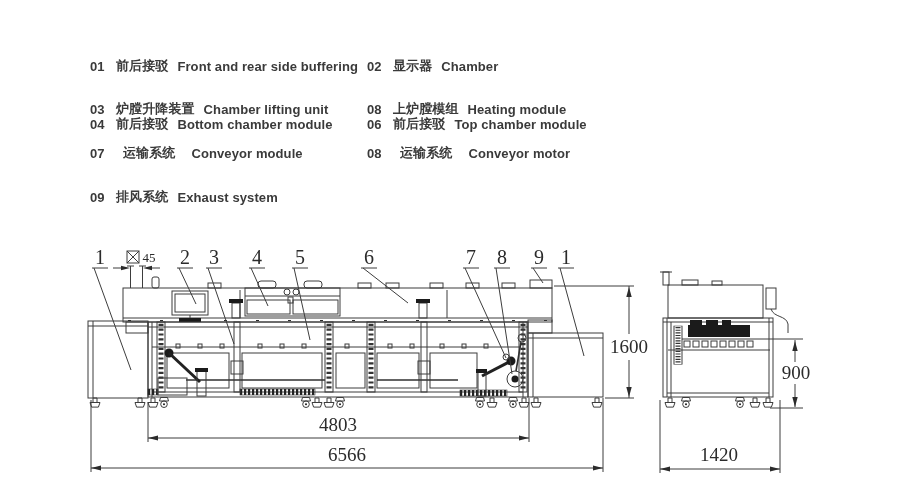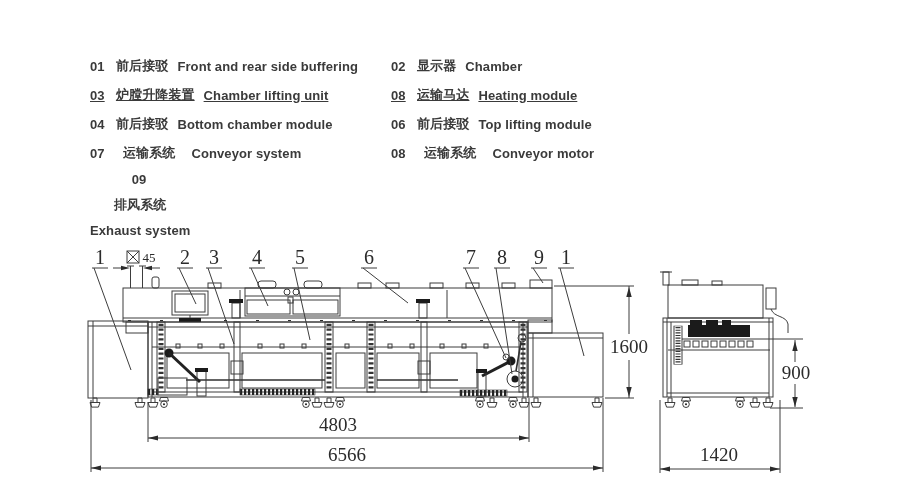--- a/index.html
+++ b/index.html
@@ -2,22 +2,22 @@
 <html><head>
 <meta charset="utf-8">
 <style>
   html,body{margin:0;padding:0;}
   body{width:900px;height:504px;background:#ffffff;position:relative;overflow:hidden;
        font-family:"Liberation Sans","DejaVu Sans",sans-serif;}
   .legend{position:absolute;left:0;top:0;width:900px;height:240px;}
   .li{position:absolute;display:flex;gap:9px;align-items:center;white-space:nowrap;
       font-size:13px;font-weight:600;color:#3a3a3a;letter-spacing:.1px;}
   .li .num{min-width:17px;}
-  .c0{left:90px;} .c1{left:367px;margin-left:24px;}
-  .r0{top:57px;} .r1{top:86px;text-decoration:underline;} .r2{top:115px;} .r3{top:144px;gap:16px;} .r4{top:172px;flex-direction:column;}
+  .c0{left:90px;} .c1{left:367px;}
+  .r0{top:57px;} .r1{top:100px;} .r2{top:115px;} .r3{top:144px;gap:16px;} .r4{top:188px;}
   svg{position:absolute;left:0;top:0;}
   .ln{stroke:#3d3d3d;fill:none;stroke-width:1;}
   .ln15{stroke:#303030;fill:none;stroke-width:1.6;}
   .ln3{stroke:#222;fill:none;stroke-width:3;}
   .dk{fill:#1b1b1b;stroke:none;}
   .dkln{stroke:#2a2a2a;fill:none;stroke-width:1;}
   .arr{fill:#2b2b2b;stroke:none;}
   text{fill:#2b2b2b;}
   .callout{font-family:"Liberation Serif","DejaVu Serif",serif;font-size:20px;text-anchor:middle;}
   .dim{font-family:"Liberation Serif","DejaVu Serif",serif;font-size:19px;text-anchor:middle;}
@@ -37,37 +37,37 @@
       <span class="zh">显示器</span>
       <span class="en">Chamber</span>
     </div>
   <div class="li r1 c0">
       <span class="num">03</span>
       <span class="zh">炉膛升降装置</span>
       <span class="en">Chamber lifting unit</span>
     </div>
   <div class="li r1 c1">
       <span class="num">08</span>
-      <span class="zh">运输马达</span>
+      <span class="zh">上炉膛模组</span>
       <span class="en">Heating module</span>
     </div>
   <div class="li r2 c0">
       <span class="num">04</span>
       <span class="zh">前后接驳</span>
       <span class="en">Bottom chamber module</span>
     </div>
   <div class="li r2 c1">
       <span class="num">06</span>
       <span class="zh">前后接驳</span>
-      <span class="en">Top lifting module</span>
+      <span class="en">Top chamber module</span>
     </div>
   <div class="li r3 c0">
       <span class="num">07</span>
       <span class="zh">运输系统</span>
-      <span class="en">Conveyor system</span>
+      <span class="en">Conveyor module</span>
     </div>
   <div class="li r3 c1">
       <span class="num">08</span>
       <span class="zh">运输系统</span>
       <span class="en">Conveyor motor</span>
     </div>
   <div class="li r4 c0">
       <span class="num">09</span>
       <span class="zh">排风系统</span>
       <span class="en">Exhaust system</span>

